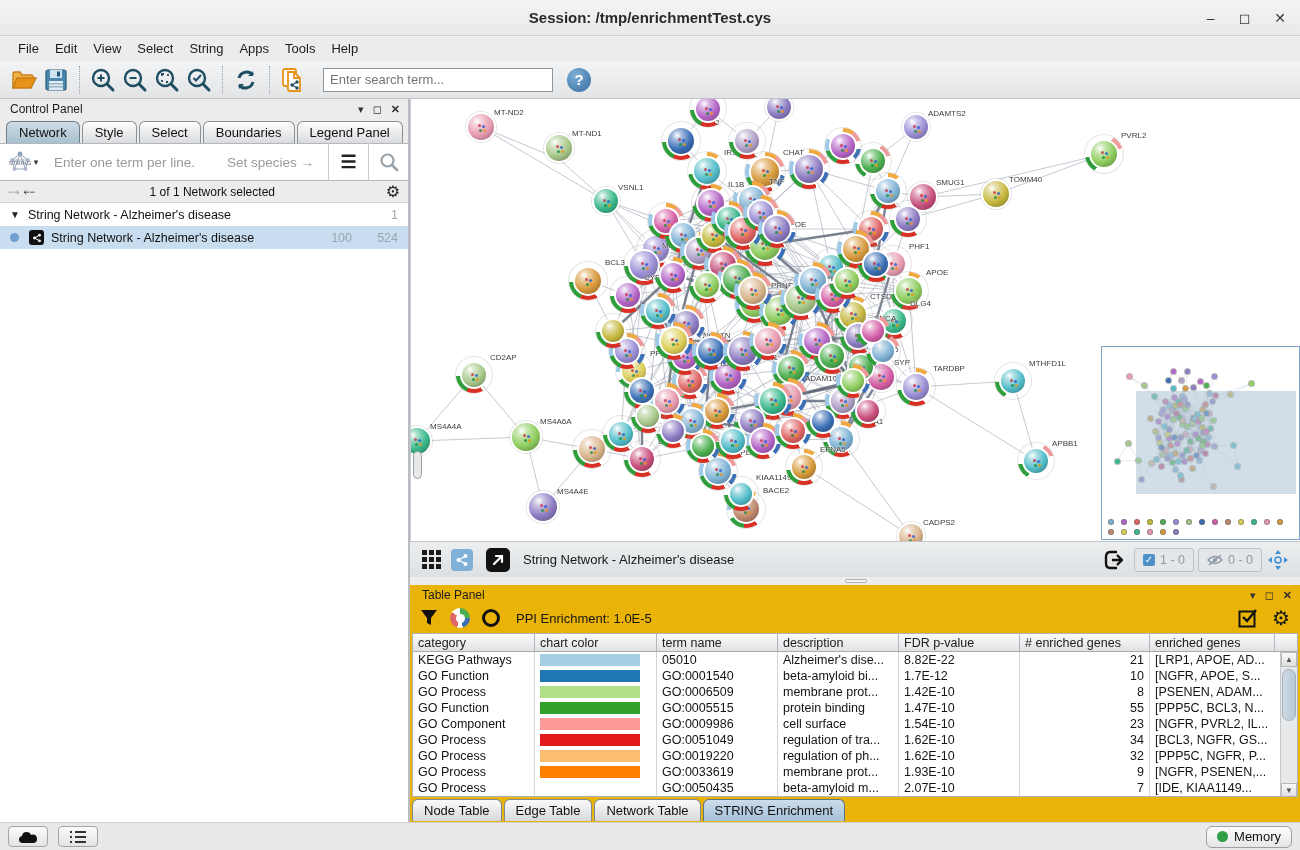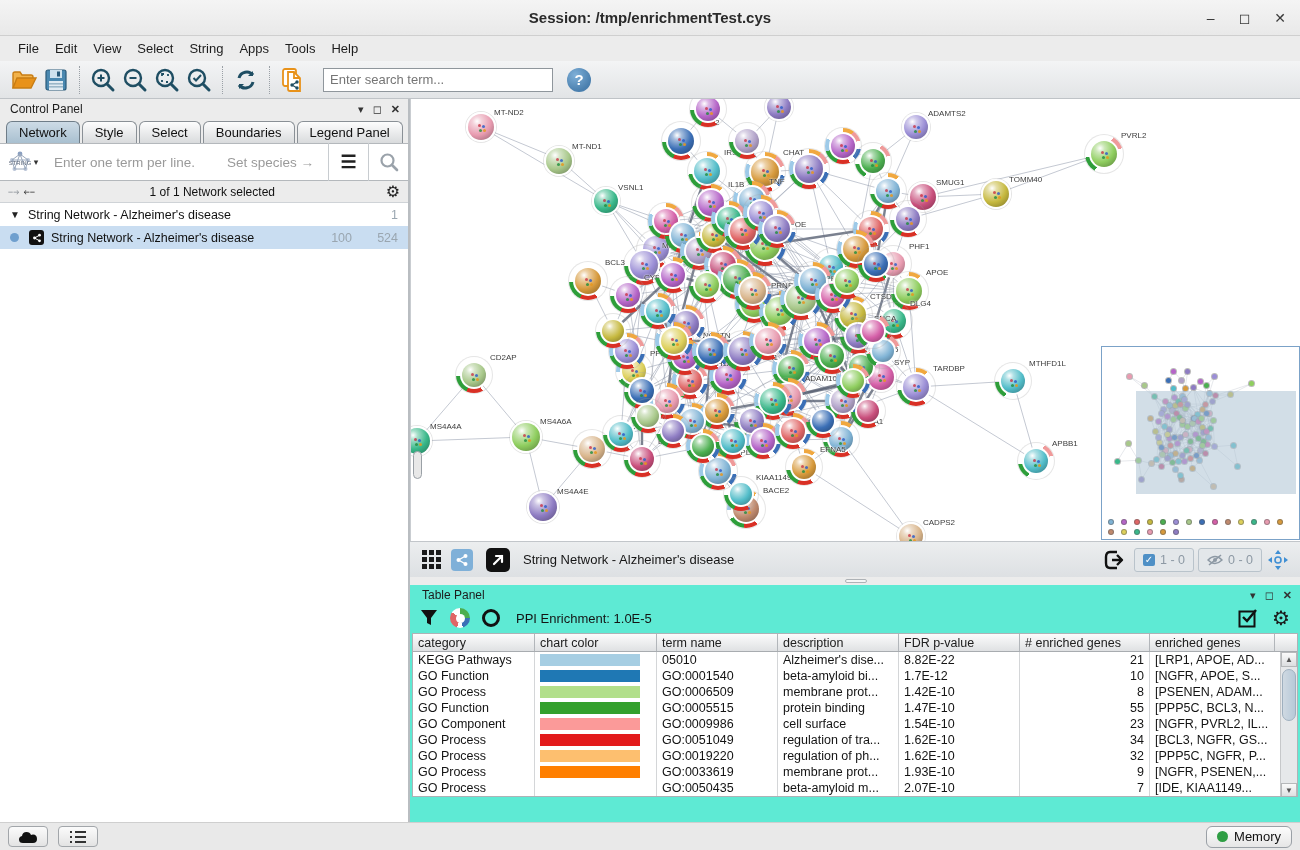--- a/index.html
+++ b/index.html
@@ -103,21 +103,21 @@
     color:#8d99a4; font-size:12.5px; }
   .mini-check { width:12px; height:12px; background:#4f90c6; border-radius:2px; color:#fff;
     font-size:10px; display:flex; align-items:center; justify-content:center; }
 
   
   #divider { position:absolute; left:410px; top:577px; width:890px; height:8px; background:#ececec; }
   #divider .grip { position:absolute; left:435px; top:2px; width:22px; height:4px;
     border:1px solid #aeb2b6; border-radius:2px; background:#f6f6f6; }
 
   
-  #table-panel { position:absolute; left:410px; top:585px; width:890px; height:237px; background:#5eead4; }
+  #table-panel { position:absolute; left:410px; top:585px; width:890px; height:237px; background:#eab308; }
   #tp-header { height:18px; display:flex; align-items:center; padding:2px 8px 0 12px; }
   #tp-header .tp-title { font-size:12px; color:#1c1c1c; flex:1; }
   #tp-toolbar { height:30px; display:flex; align-items:center; padding:0 10px; gap:12px; }
   #ppi-text { font-size:13px; color:#141414; margin-left:4px; }
   #tp-right { margin-left:auto; display:flex; gap:14px; align-items:center; }
   #enrich-table { position:absolute; left:2px; top:48px; width:886px; height:164px;
     background:#fff; border:1px solid #aeb2b6; overflow:hidden; }
   .tr { display:flex; height:16px; }
   .tr.head { height:18px; background:linear-gradient(#fcfcfc,#dfe1e3); border-bottom:1px solid #a8acb0; }
   .td { font-size:12.5px; color:#141414; padding:0 5px; border-right:1px solid #d4d6d8;
@@ -862,21 +862,21 @@
         <div class="node-wrap" style="left: 55px; top: 13px; width: 30px; height: 30px;">
           <div class="node-ring" style="width: 30px; height: 30px; background: transparent;">
             <div class="node-white" style="width: 30px; height: 30px;">
               <div class="sphere" style="width: 26px; height: 26px; background: radial-gradient(circle at 35% 28%, rgb(255, 255, 255) 0%, rgb(244, 210, 219) 18%, rgb(232, 155, 176) 55%, rgb(143, 96, 109) 100%);">
                 <div class="squig"></div>
               </div>
             </div>
           </div>
           <span class="nlabel" style="left: 28px; top: -4px;">MT-ND2</span>
         </div>
-        <div class="node-wrap" style="left: 133px; top: 47px; width: 30px; height: 30px; justify-content: flex-end;">
+        <div class="node-wrap" style="left: 133px; top: 34px; width: 30px; height: 30px; justify-content: flex-end;">
           <div class="node-ring" style="width: 30px; height: 30px; background: transparent;">
             <div class="node-white" style="width: 30px; height: 30px;">
               <div class="sphere" style="width: 26px; height: 26px; background: radial-gradient(circle at 35% 28%, rgb(255, 255, 255) 0%, rgb(215, 230, 202) 18%, rgb(168, 200, 138) 55%, rgb(104, 124, 85) 100%);">
                 <div class="squig"></div>
               </div>
             </div>
           </div>
           <span class="nlabel" style="left: 28px; top: -4px;">MT-ND1</span>
         </div>
         <div class="node-wrap" style="left: 181px; top: 88px; width: 28px; height: 28px;">
@@ -2719,20 +2719,26 @@
             <div class="td c5">7</div>
             <div class="td c6">[IDE, KIAA1149...</div>
           </div>
         </div>
       <div id="v-scroll">
         <div class="arr" style="top:0;">▲</div>
         <div class="thumb"></div>
         <div class="arr" style="bottom:0;">▼</div>
       </div>
     </div>
+    <div id="tp-tabs">
+        <div class="btab">Node Table</div>
+        <div class="btab">Edge Table</div>
+        <div class="btab">Network Table</div>
+        <div class="btab active">STRING Enrichment</div>
+      </div>
   </div>
 
   <div id="statusbar">
     <div class="sb-btn">
       <svg width="20" height="14" viewBox="0 0 20 14">
         <path d="M5 13 Q1 13 1 9.5 Q1 6.5 4 6 Q4.5 2 8.5 2 Q12 2 13 5 Q13.5 4.5 15 4.5 Q19 4.5 19 9 Q19 13 15 13 Z" fill="#111"></path>
       </svg>
     </div>
     <div class="sb-btn">
       <svg width="18" height="14" viewBox="0 0 18 14">

